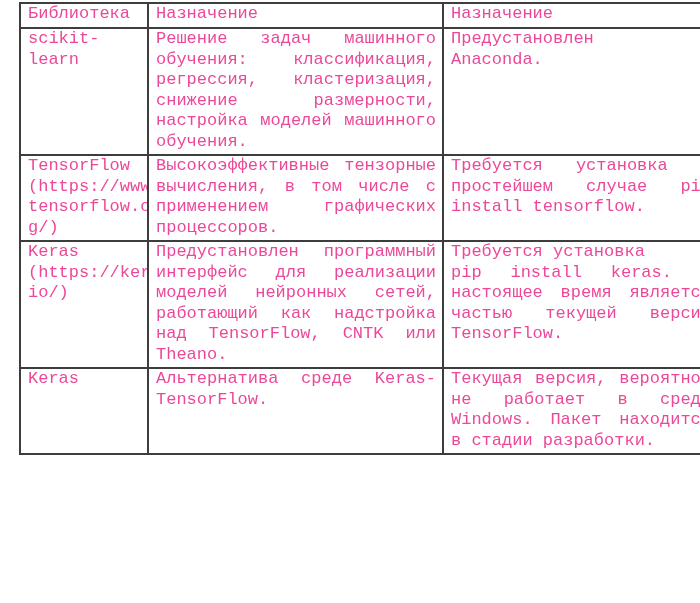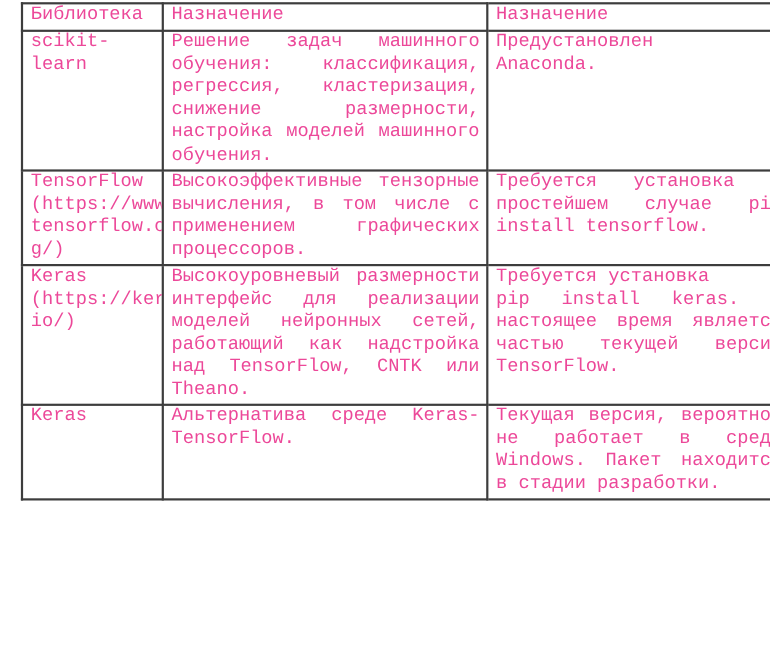--- a/index.html
+++ b/index.html
@@ -79,21 +79,21 @@
 (https://www.
 tensorflow.or
 g/)</td>
         <td class="cell-purpose">Высокоэффективные тензорные вычисления, в том числе с применением графических процессоров.</td>
         <td class="cell-note">Требуется установка в простейшем случае pip install tensorflow.</td>
       </tr>
       <tr>
         <td class="cell-library">Keras
 (https://keras.
 io/)</td>
-        <td class="cell-purpose">Высокоуровневый размерности интерфейс для реализации моделей нейронных сетей, работающий как надстройка над TensorFlow, CNTK или Theano.</td>
+        <td class="cell-purpose">Предустановлен программный интерфейс для реализации моделей нейронных сетей, работающий как надстройка над TensorFlow, CNTK или Theano.</td>
         <td class="cell-note">Требуется установка
 pip install keras. В настоящее время является частью текущей версии TensorFlow.</td>
       </tr>
       <tr>
         <td class="cell-library">Keras</td>
         <td class="cell-purpose">Альтернатива среде Keras-TensorFlow.</td>
         <td class="cell-note">Текущая версия, вероятно, не работает в среде Windows. Пакет находится в стадии разработки.</td>
       </tr>
     </tbody>
   </table>

